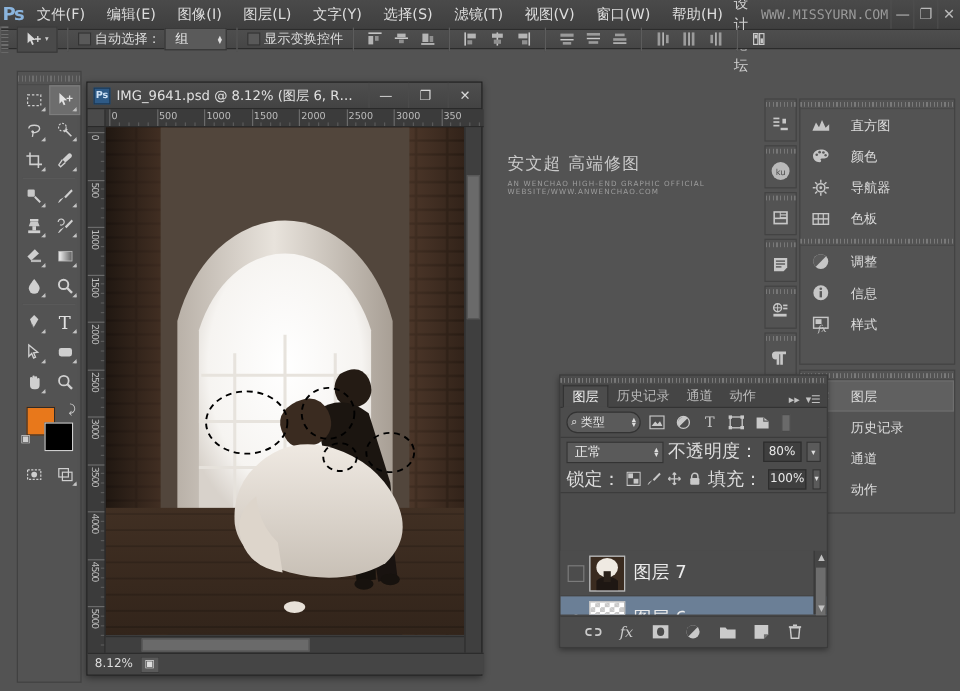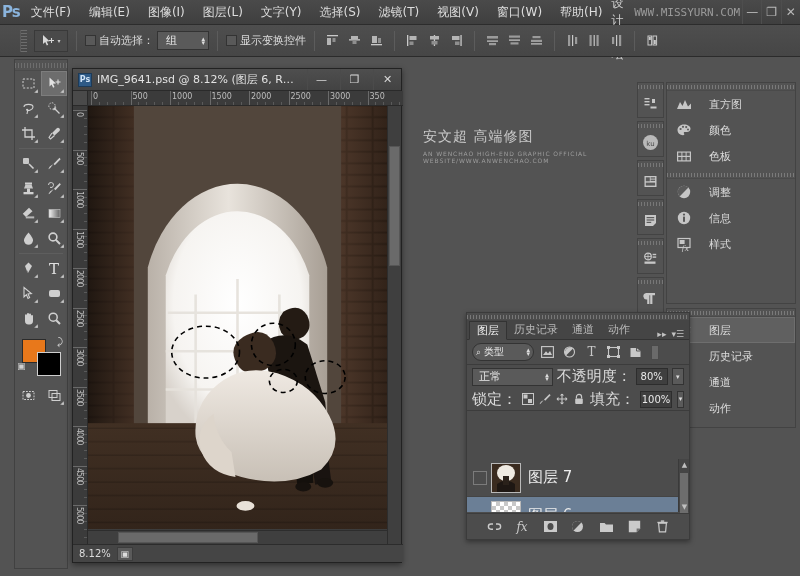--- a/index.html
+++ b/index.html
@@ -30,24 +30,24 @@
   }
   #brandtext {
     margin-left:auto; display:flex; align-items:center; gap:6px; padding-right:2px;
   }
   #brand-cn { font-size:12px; color:#cfcfcf; letter-spacing:1px; }
   #brand-url { font-size:11px; color:#9a9a9a; letter-spacing:0px; font-family:"DejaVu Sans Mono","Liberation Mono",monospace;}
   .wbtn { width:28px; height:24px; display:flex; align-items:center; justify-content:center;
           color:#b9b9b9; font-size:12px; border-left:1px solid #4e4e4e;}
   
   #optionsbar {
-    position:absolute; left:0; top:25px; width:800px; height:32px;
+    position:absolute; left:0; top:25px; width:800px; height:16px;
     background: linear-gradient(#4e4e4e,#464646);
     border-bottom:1px solid #2b2b2b;
-    display:flex; align-items:center; padding-left:20px; gap:3px;
+    display:flex; align-items:center; padding-left:0; gap:3px;
   }
   .grip { width:7px; height:22px;
     background: repeating-linear-gradient(to bottom, #6d6d6d 0 1px, transparent 1px 3px);
     border-left:1px solid #5b5b5b; margin-right:4px; }
   .tool-preset {
     width:34px; height:22px; background:#4a4a4a; border:1px solid #393939;
     display:flex;align-items:center; justify-content:center; gap:2px;
   }
   .ob-sep { width:1px; height:20px; background:#3a3a3a; margin:0 5px;
             border-right:1px solid #5c5c5c;}
@@ -882,20 +882,33 @@
         <circle cx="4.6" cy="6" r="1.1" fill="#5a5a5a"></circle>
           <circle cx="7" cy="3.8" r="1.1" fill="#5a5a5a"></circle>
         <circle cx="10.2" cy="4.1" r="1.1" fill="#5a5a5a"></circle>
           <circle cx="12" cy="6.4" r="1" fill="#5a5a5a"></circle>
         </svg>
     </span>
     <span>颜色</span>
   </div>
   <div class="dk-item">
     <span class="dk-ico">
+      <svg width="16" height="15" viewBox="0 0 16 15">
+        <circle cx="8" cy="7.5" r="3.4" fill="none" stroke="#c6c6c6" stroke-width="1.3"></circle>
+        <circle cx="8" cy="7.5" r="1.2" fill="#c6c6c6"></circle>
+        <g stroke="#c6c6c6" stroke-width="1.2">
+          <path d="M8 0.8 v2.4 M8 11.8 v2.4 M1.3 7.5 h2.4 M12.3 7.5 h2.4"></path>
+          <path d="M3.3 2.8 L5 4.5 M11 10.5 L12.7 12.2 M12.7 2.8 L11 4.5 M5 10.5 L3.3 12.2"></path>
+          </g>
+        </svg>
+    </span>
+    <span>导航器</span>
+  </div>
+  <div class="dk-item">
+    <span class="dk-ico">
       <svg width="16" height="13" viewBox="0 0 16 13">
         <rect x="1" y="1.5" width="14" height="10" fill="#c6c6c6"></rect>
         <g fill="#5a5a5a">
             <rect x="2.2" y="2.6" width="3.2" height="3.2"></rect>
             <rect x="6.4" y="2.6" width="3.2" height="3.2"></rect>
         <rect x="10.6" y="2.6" width="3.2" height="3.2"></rect>
             <rect x="2.2" y="7" width="3.2" height="3.3"></rect>
         <rect x="6.4" y="7" width="3.2" height="3.3"></rect>
             <rect x="10.6" y="7" width="3.2" height="3.3"></rect>
           </g>

